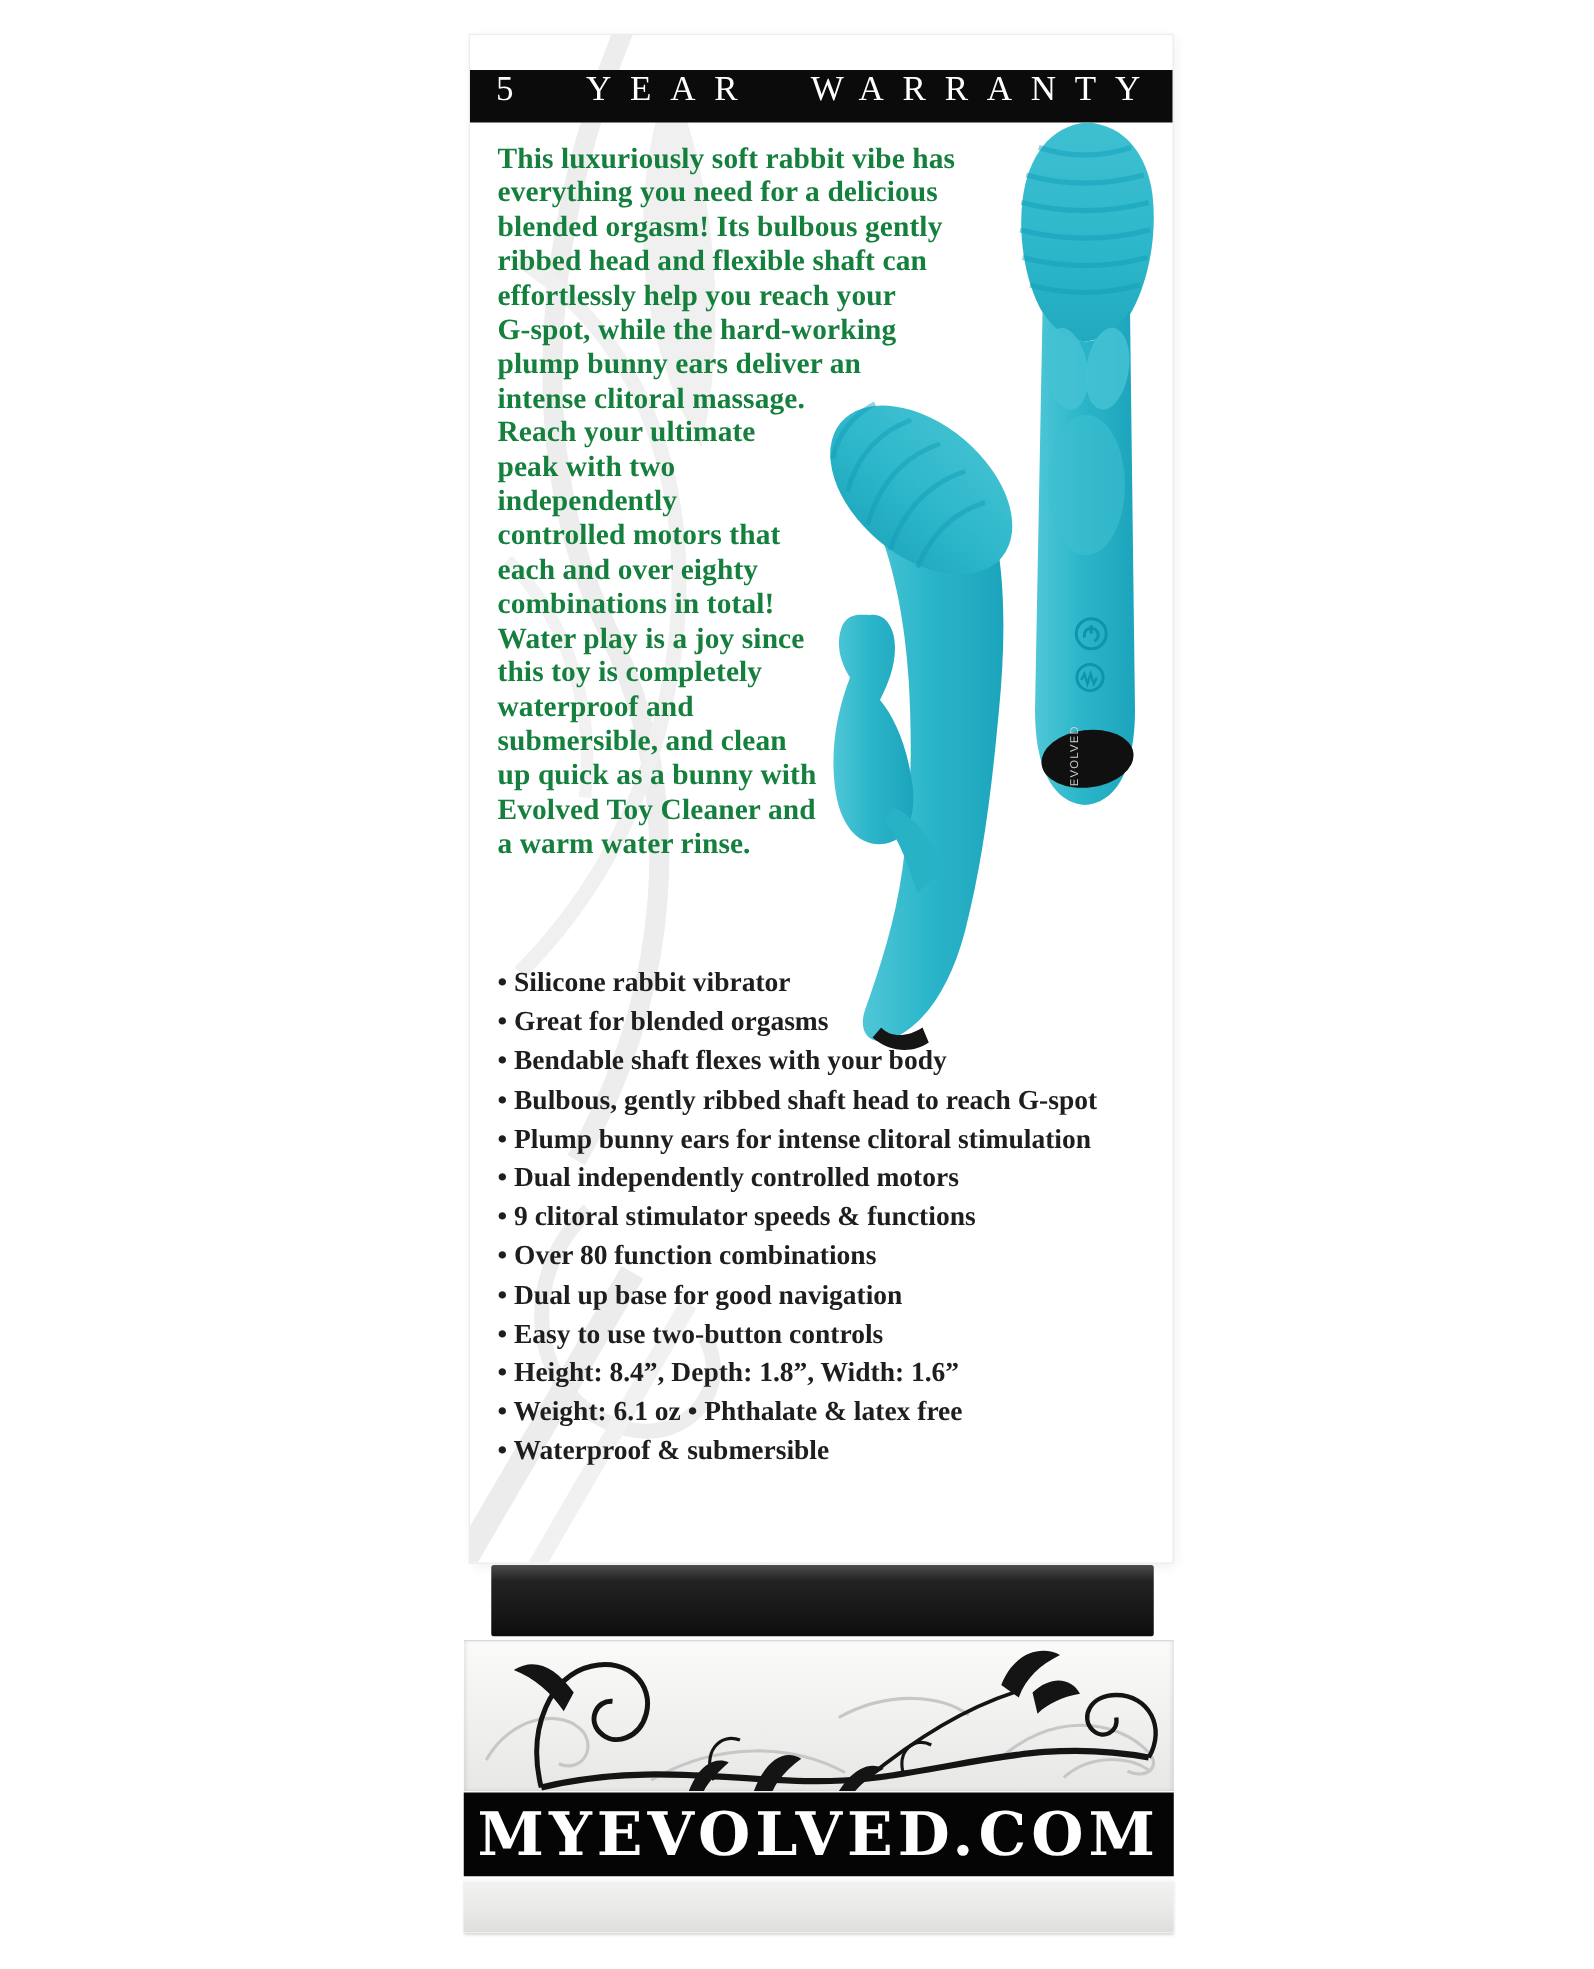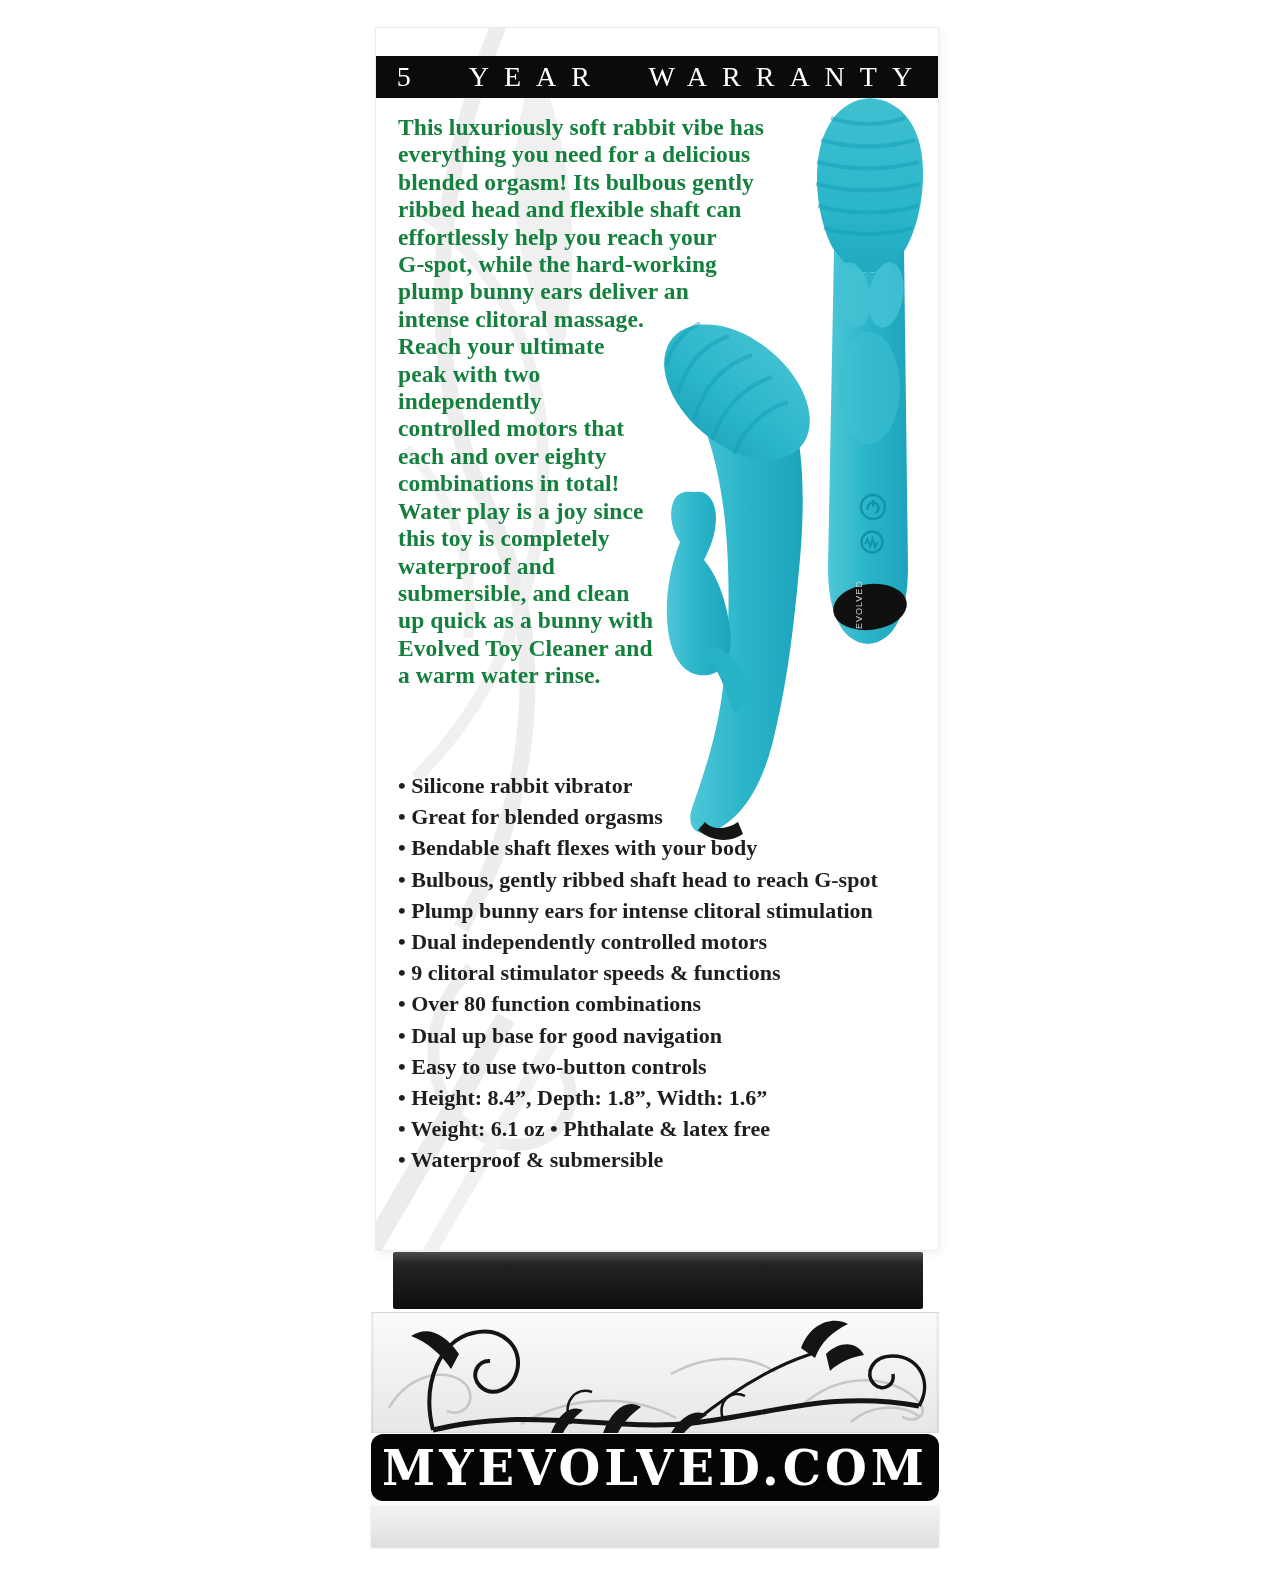--- a/index.html
+++ b/index.html
@@ -14,21 +14,21 @@
   .panel{
     position:absolute;left:376px;top:28px;width:562px;height:1222px;
     background:#ffffff;
     box-shadow:0 0 0 1px #ececec, 2px 3px 10px rgba(0,0,0,.07);
   }
   .watermark{position:absolute;left:0;top:0;pointer-events:none;}
 
   .warranty-bar{
     position:absolute;left:0;right:0;top:28px;height:42px;
     background:#0b0b0b;color:#ffffff;
-    display:flex;align-items:center;justify-content:center;
+    display:flex;justify-content:center;
     font-family:"Liberation Serif","DejaVu Serif",serif;
     font-size:28px;letter-spacing:15px;word-spacing:22px;
     padding-left:10px;white-space:nowrap;
   }
 
   .para{
     position:absolute;left:22px;top:86px;width:540px;
     color:#15803d;font-size:23.5px;font-weight:bold;line-height:27.4px;
     letter-spacing:.1px;
   }
@@ -53,21 +53,21 @@
     position:absolute;left:371px;top:1312px;width:568px;height:121px;
     background:linear-gradient(180deg,#fbfbfa 0%,#f0f0ee 55%,#e7e7e5 100%);
     box-shadow:inset 0 1px 0 #d9d9d7, inset 2px 0 3px rgba(0,0,0,.08), inset -2px 0 3px rgba(0,0,0,.08);
     overflow:hidden;
   }
   .site-bar{
     position:absolute;left:371px;top:1434px;width:568px;height:67px;
     background:#050505;color:#ffffff;
     display:flex;align-items:center;justify-content:center;
     font-family:"DejaVu Serif",serif;font-weight:bold;
-    font-size:48px;letter-spacing:4px;white-space:nowrap;border-radius:12px;
+    font-size:48px;letter-spacing:4px;white-space:nowrap;
   }
   .base-strip{
     position:absolute;left:371px;top:1503px;width:568px;height:41px;
     background:linear-gradient(180deg,#f2f2f0 0%,#e8e8e6 60%,#dededc 100%);
     border-top:2px solid #fafafa;
     box-shadow:0 2px 2px rgba(0,0,0,.15);
   }
 </style>
 </head>
 <body>

